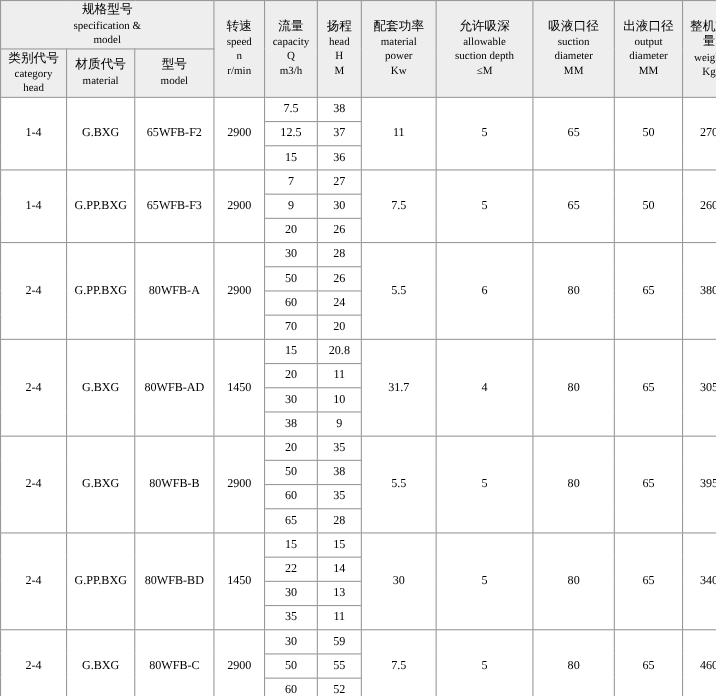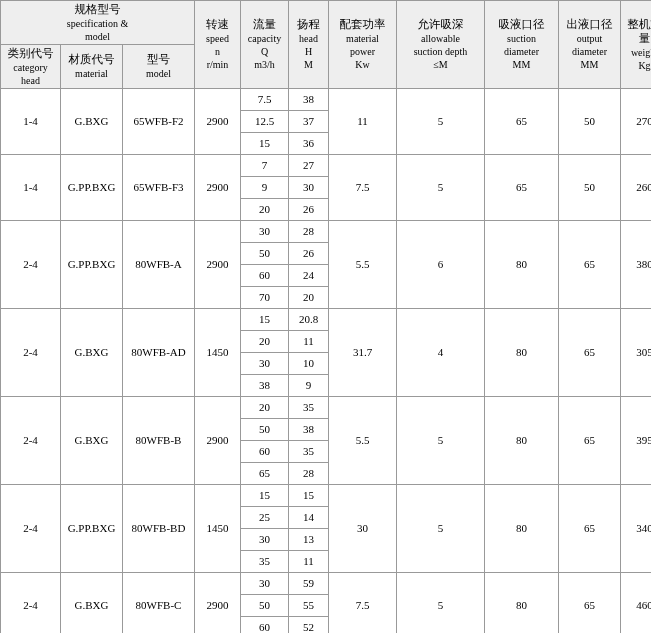--- a/index.html
+++ b/index.html
@@ -291,21 +291,21 @@
           <td rowspan="4" class="data">1450</td>
           <td class="capcell">15</td>
           <td class="headcell">15</td>
           <td rowspan="4" class="data">30</td>
           <td rowspan="4" class="data">5</td>
           <td rowspan="4" class="data">80</td>
           <td rowspan="4" class="data">65</td>
           <td rowspan="4" class="data">340</td>
         </tr>
         <tr>
-          <td class="capcell">25</td>
+          <td class="capcell">22</td>
           <td class="headcell">14</td>
         </tr>
         <tr>
           <td class="capcell">30</td>
           <td class="headcell">13</td>
         </tr>
         <tr>
           <td class="capcell">35</td>
           <td class="headcell">11</td>
         </tr>

